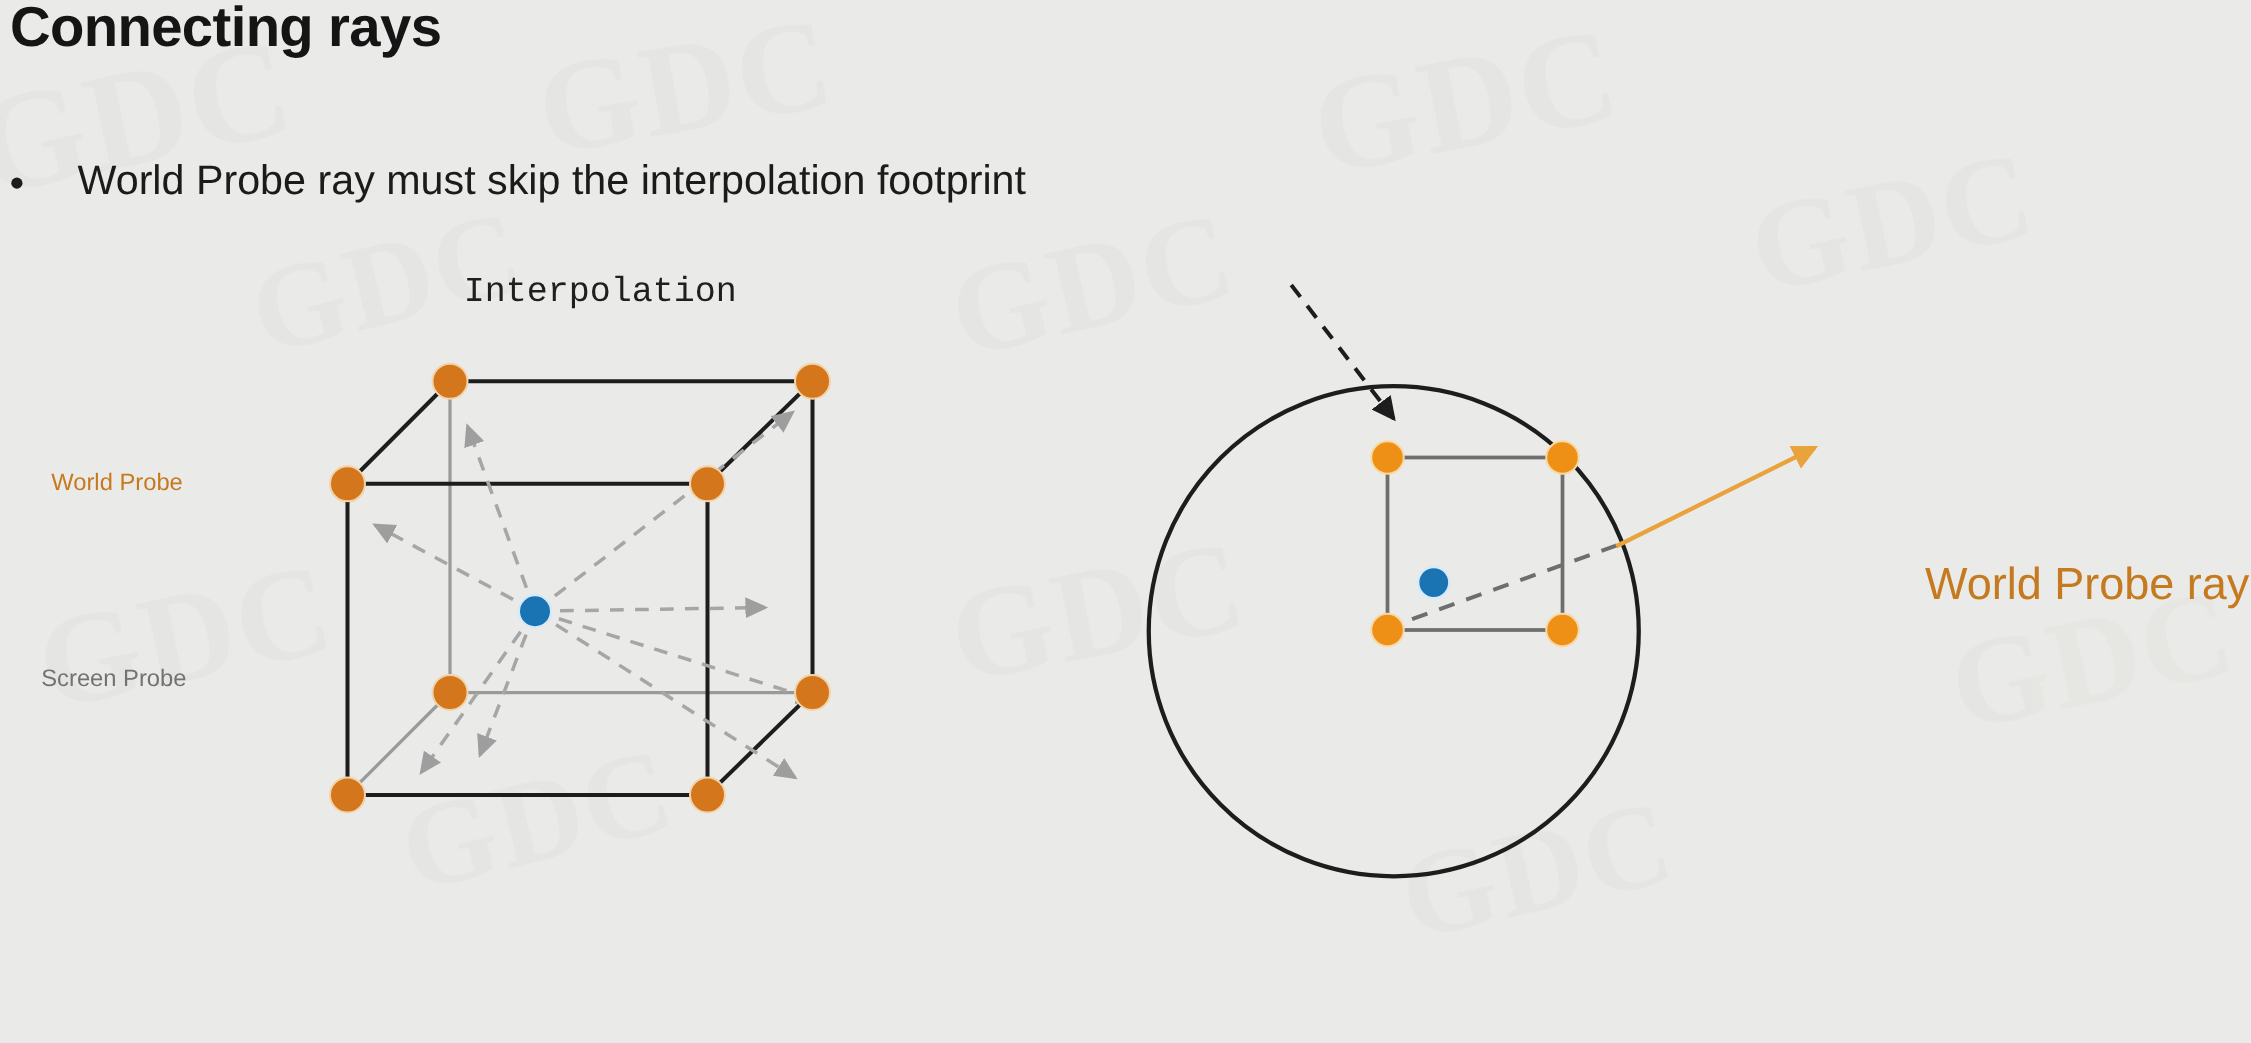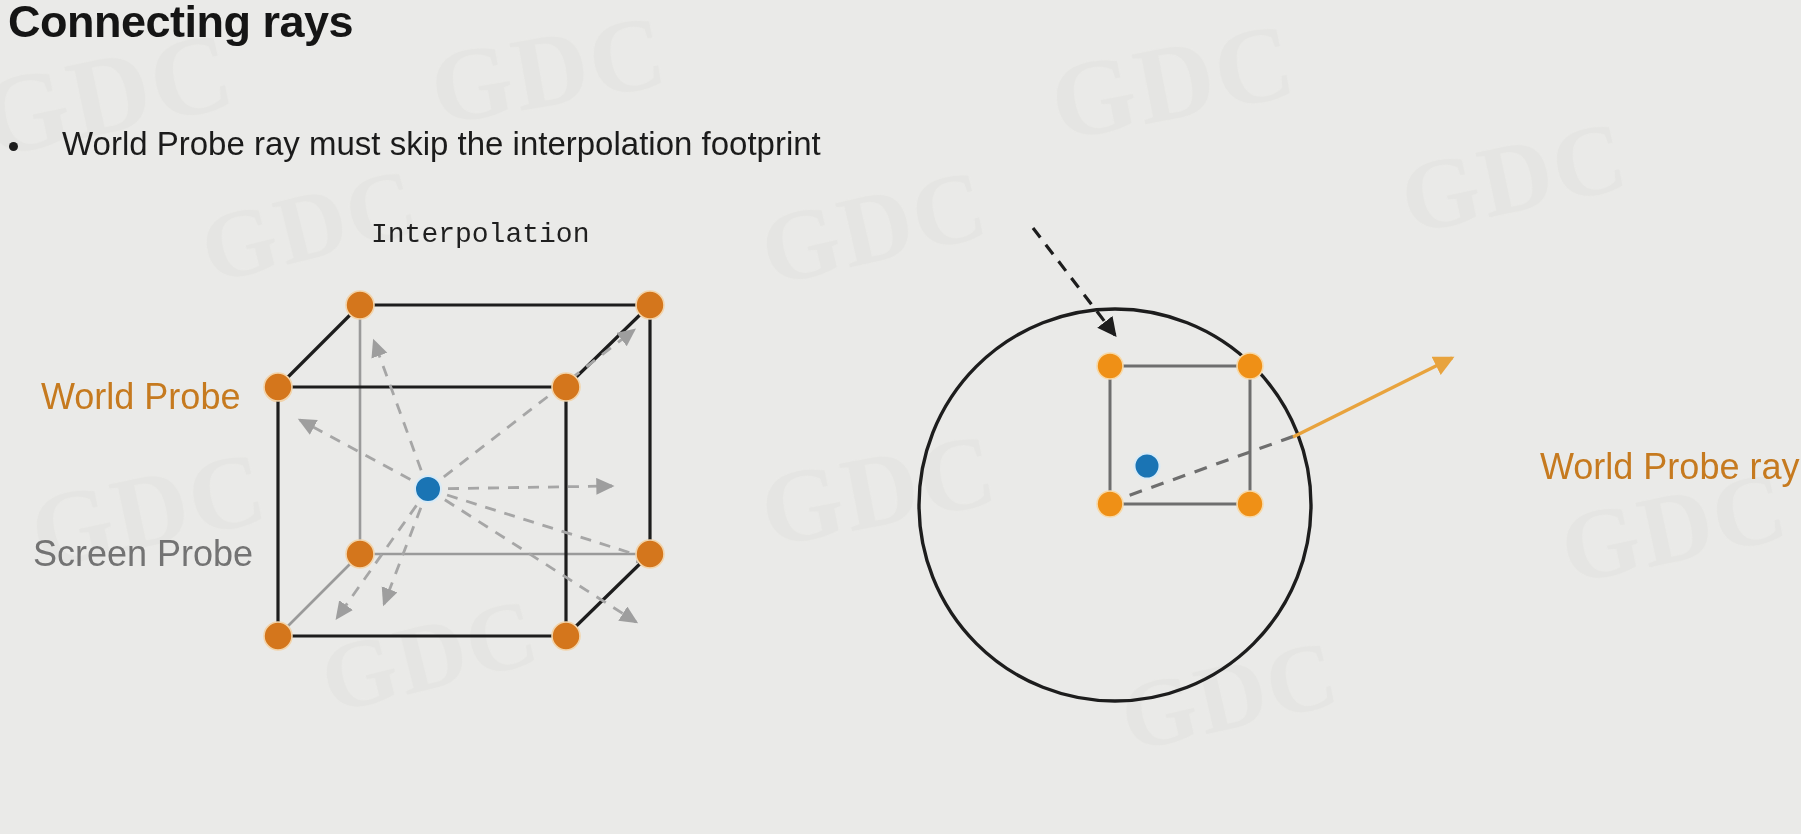--- a/index.html
+++ b/index.html
@@ -75,21 +75,21 @@
     font-size: 33px;
     color: #1b1b1b;
     margin-left: 44px;
     line-height: 1.2;
     white-space: nowrap;
   }
 
   
   .legend-label {
     position: absolute;
-    font-size: 36px;
+    font-size: 19px;
     white-space: nowrap;
   }
   #legend-world-probe {
     left: 41px;
     top: 376px;
     color: #c67a1f;
   }
   #legend-screen-probe {
     left: 33px;
     top: 533px;

